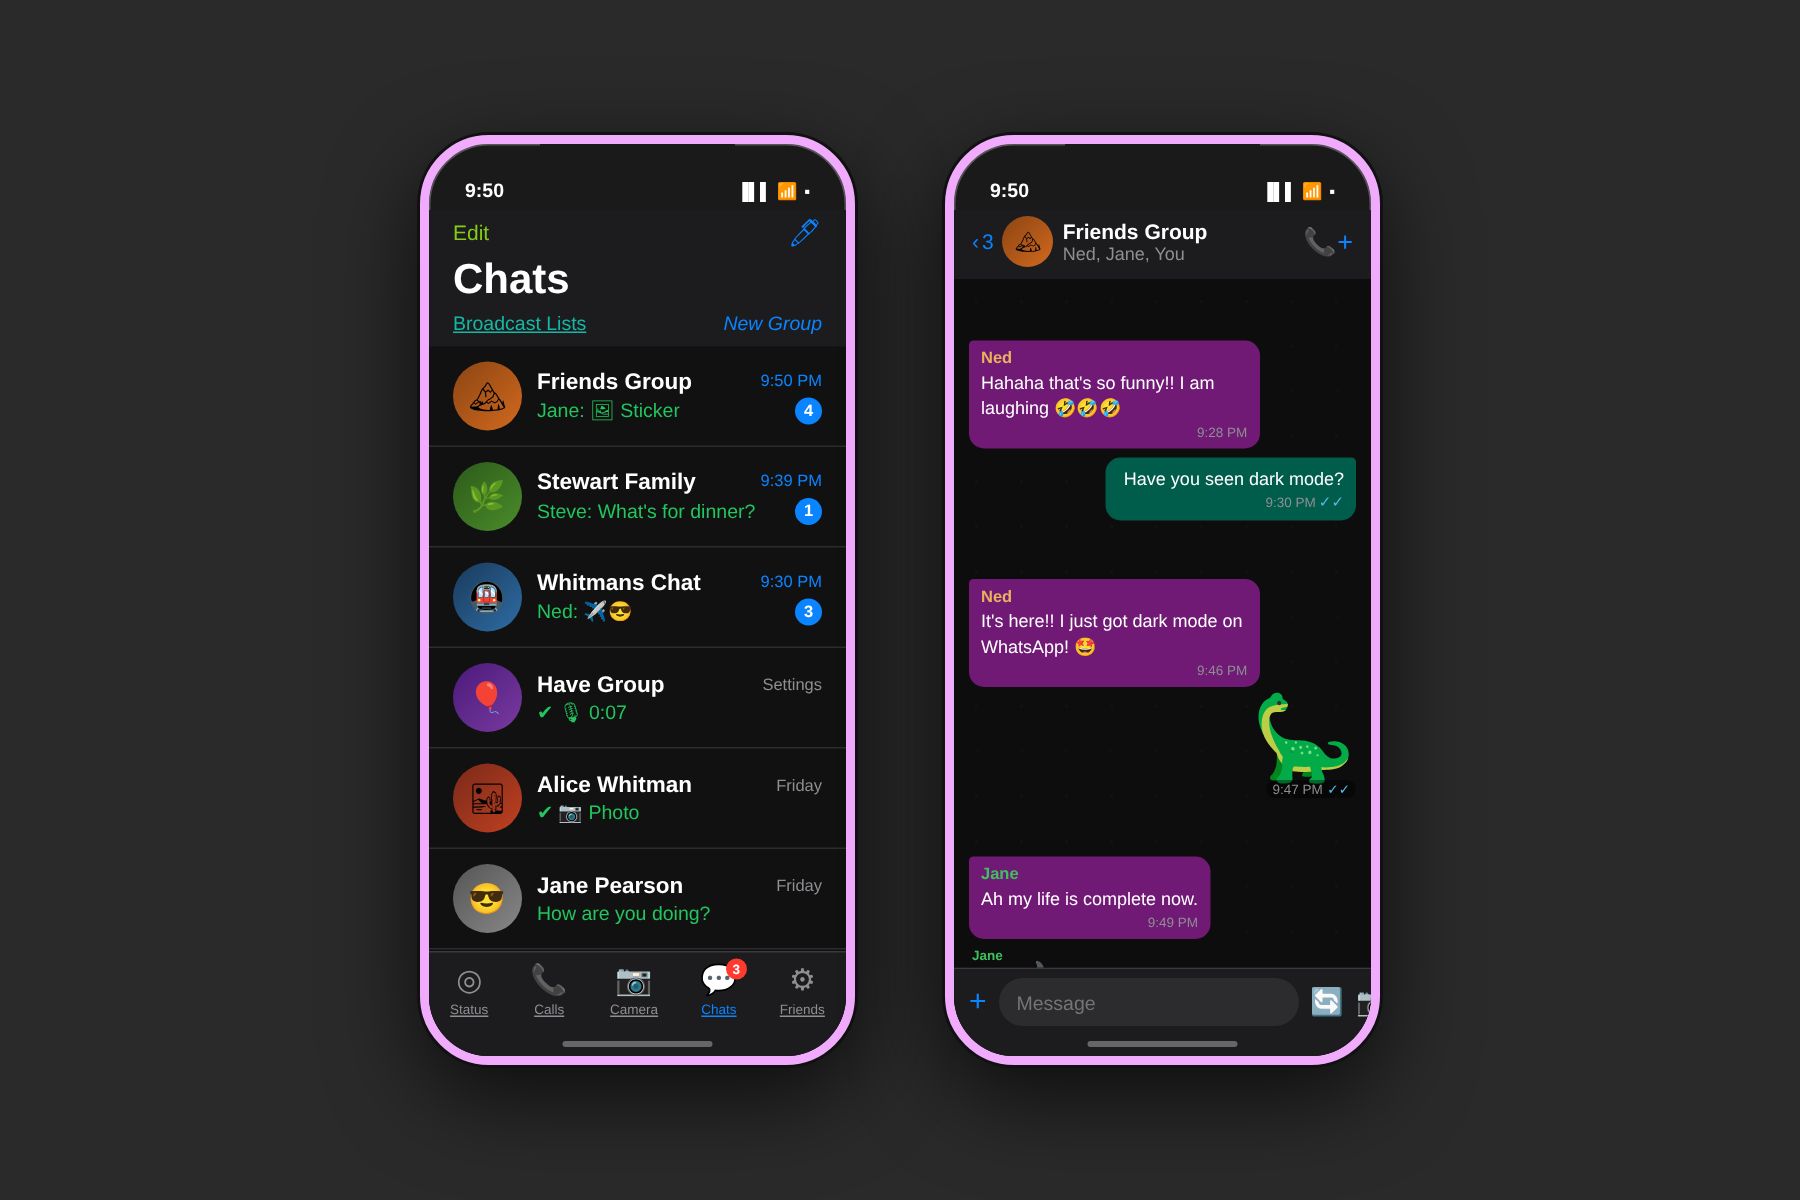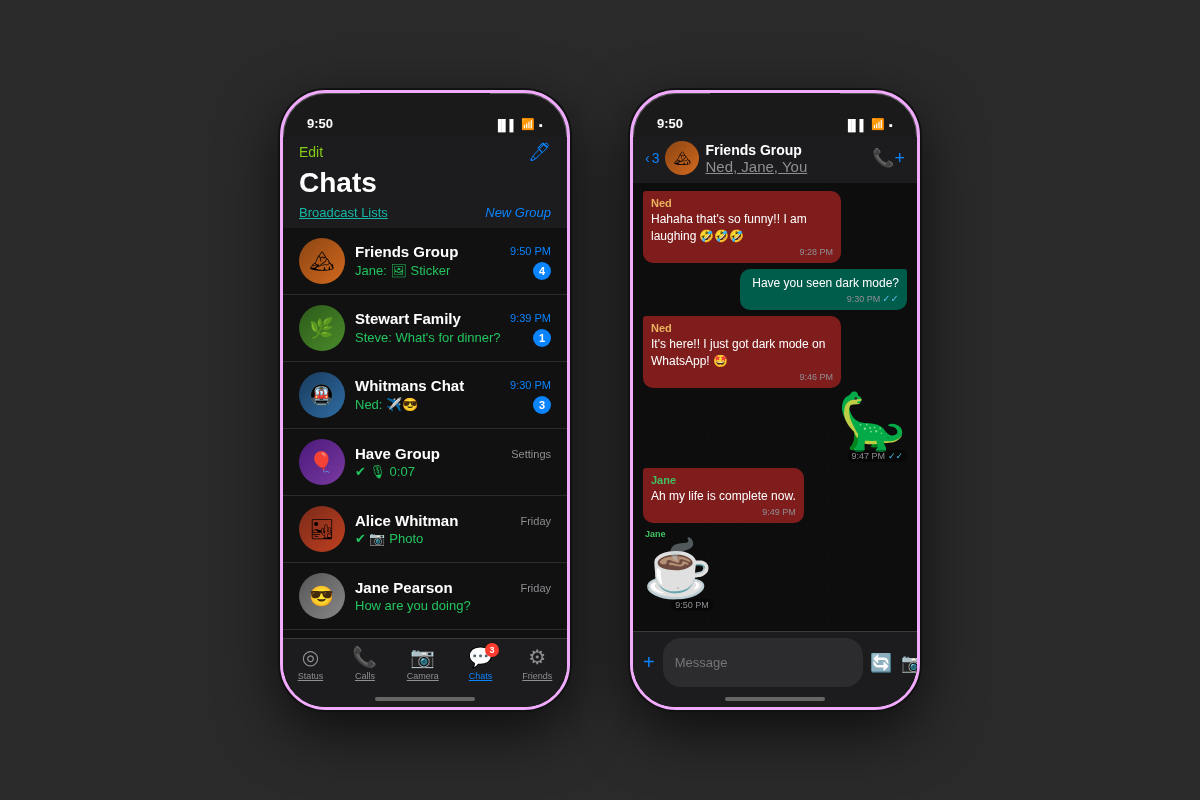--- a/index.html
+++ b/index.html
@@ -14,21 +14,21 @@
       font-family: -apple-system, BlinkMacSystemFont, 'Helvetica Neue', sans-serif;
       overflow: hidden;
     }
 
     
     .phone {
       width: 290px;
       height: 620px;
       background: #1a1a1a;
       border-radius: 46px;
-      border: 3px solid #f0abfc;
+      border: 6px solid #f0abfc;
       box-shadow: 0 0 0 2px #111, 0 20px 60px rgba(0,0,0,0.7), inset 0 0 0 1px #555;
       position: relative;
       overflow: hidden;
       display: flex;
       flex-direction: column;
     }
 
     
     .phone-notch {
       position: absolute;
@@ -259,23 +259,22 @@
     }
     .header-info {
       flex: 1;
     }
     .header-name {
       font-size: 14px;
       font-weight: 600;
       color: #fff;
     }
     .header-sub {
-      font-size: 15px;
+      font-size: 12px;
       color: #8e8e93;
-      text-decoration: underline;
     }
     .header-call {
       color: #0a84ff;
       font-size: 18px;
     }
 
     
     .messages-area {
       flex: 1;
       overflow: hidden;
@@ -298,24 +297,25 @@
     }
 
     .msg-bubble {
       max-width: 75%;
       padding: 6px 8px;
       border-radius: 10px;
       font-size: 12px;
       position: relative;
     }
     .msg-bubble.incoming {
-      background: #7f1d1d;
+      background: #701a75;
       color: #fff;
       align-self: flex-start;
       border-top-left-radius: 3px;
+      margin-top: 33px;
     }
     .msg-bubble.outgoing {
       background: #005c4b;
       color: #fff;
       align-self: flex-end;
       border-top-right-radius: 3px;
       padding-left: 12px;
     }
     .msg-sender {
       font-size: 11px;
@@ -347,21 +347,21 @@
     }
     .input-add { color: #0a84ff; font-size: 20px; }
     .input-field {
       flex: 1;
       background: #2c2c2e;
       border: none;
       border-radius: 18px;
       padding: 6px 12px;
       color: #fff;
       font-size: 13px;
-      height: 49px;
+      height: 32px;
     }
     .input-icon { color: #8e8e93; font-size: 18px; }
 
     
     .av-1 { background: linear-gradient(135deg, #8B4513, #D2691E); }
     .av-2 { background: linear-gradient(135deg, #2d5a1b, #4a8c2a); }
     .av-3 { background: linear-gradient(135deg, #1a3a5c, #2e6da4); }
     .av-4 { background: linear-gradient(135deg, #4a1a7a, #7a3aa0); }
     .av-5 { background: linear-gradient(135deg, #7a2a1a, #c04020); }
     .av-6 { background: linear-gradient(135deg, #555, #888); }

